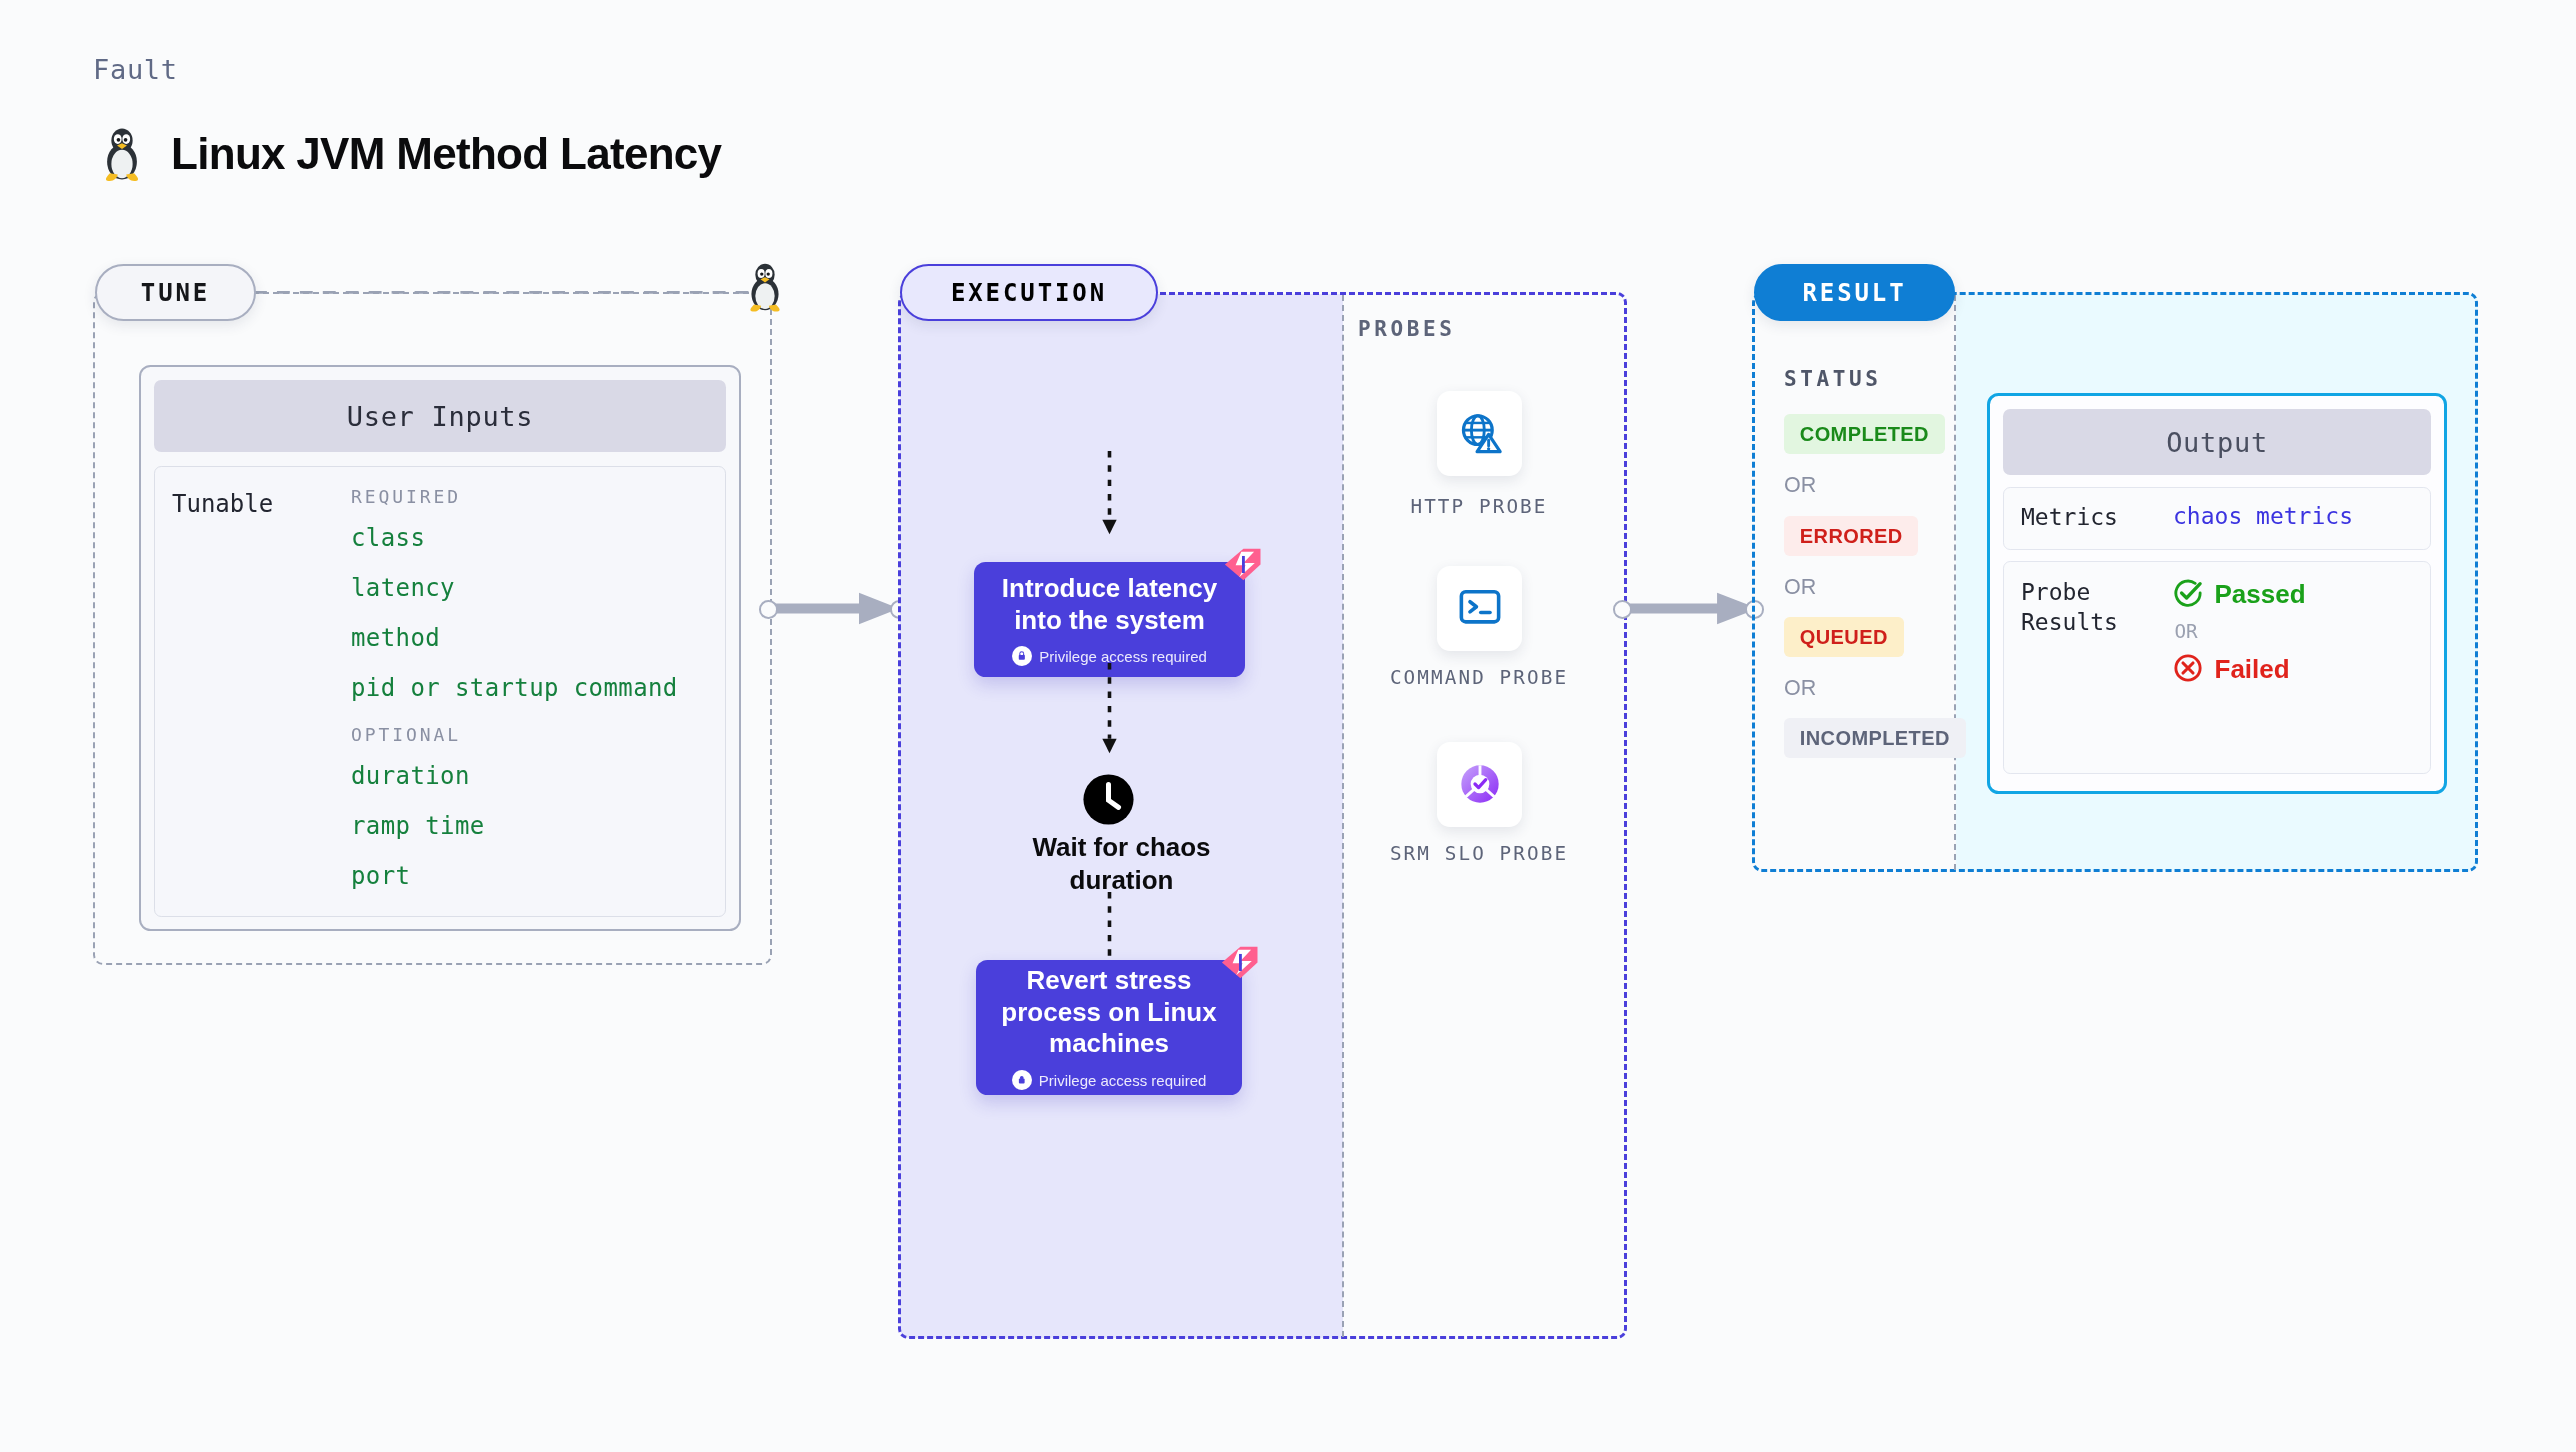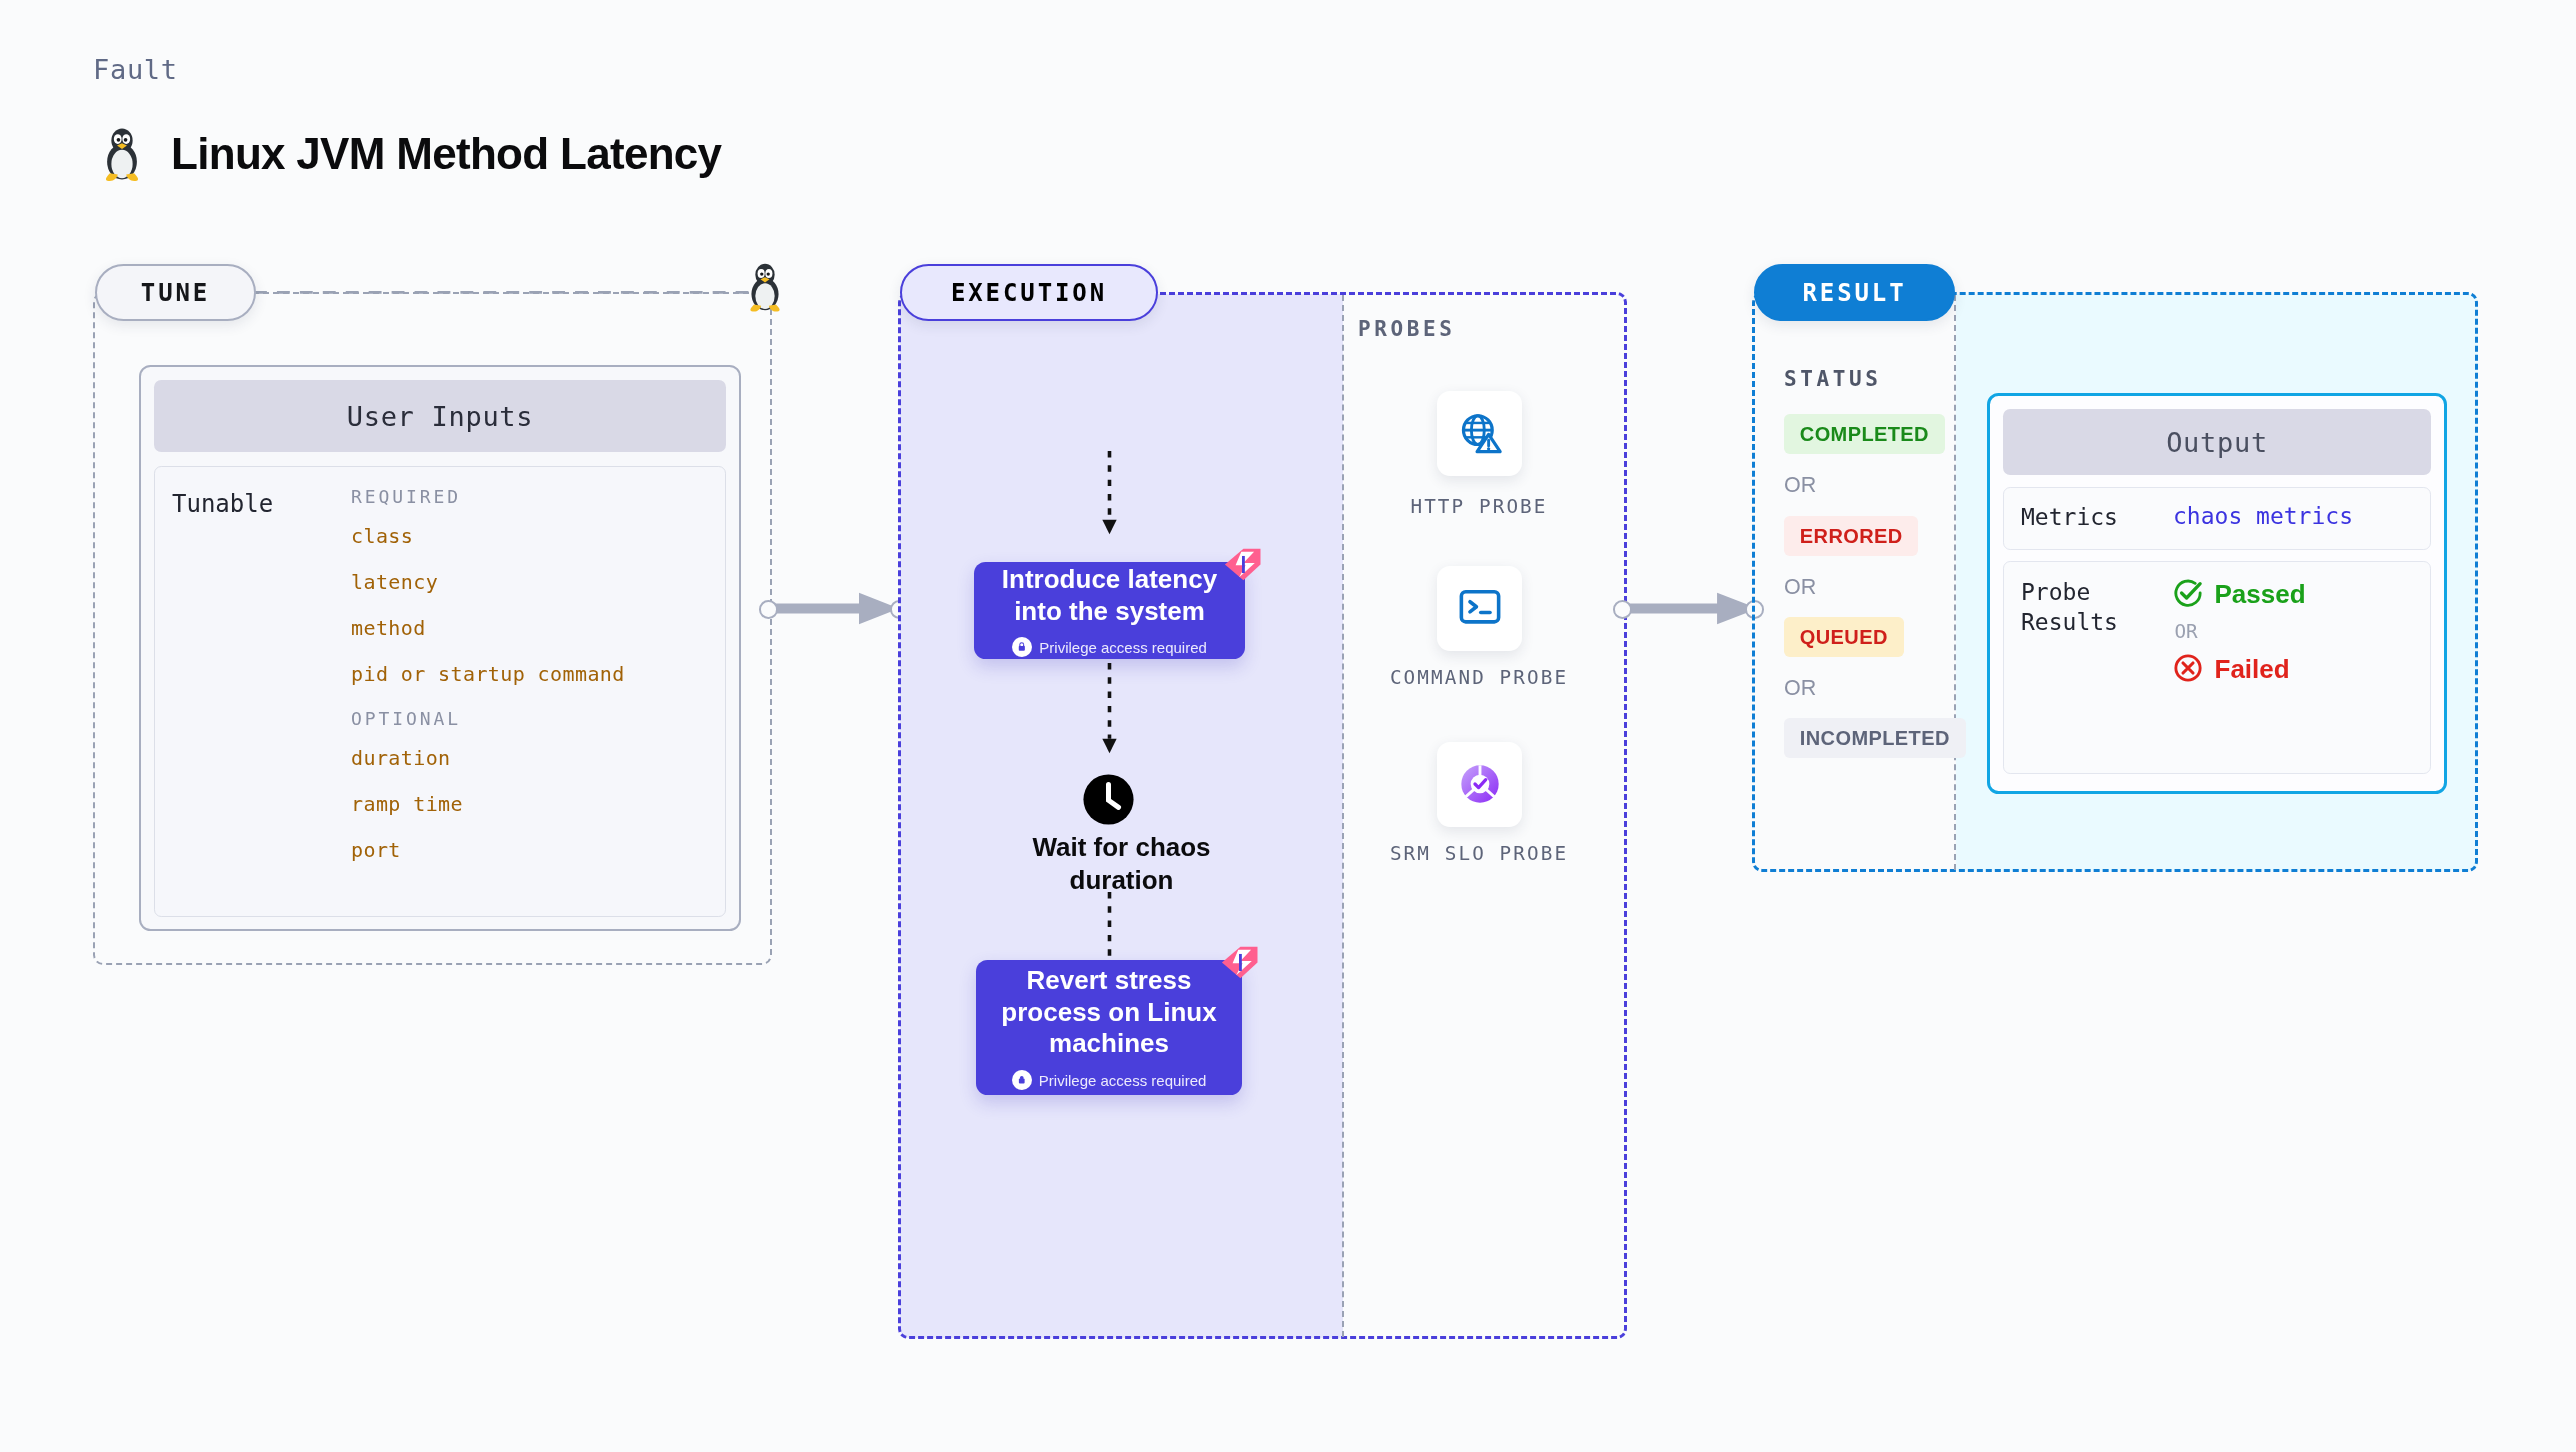--- a/index.html
+++ b/index.html
@@ -78,21 +78,21 @@
     font-family: "DejaVu Sans Mono", monospace;
     font-size: 24px; color: #222530; width: 179px; flex: none; padding-top: 4.3px;
   }
   .tunable-list { flex: 1; }
   .grp-head {
     font-family: "DejaVu Sans Mono", monospace;
     font-size: 18px; color: #8a90a3; letter-spacing: 2.9px; margin-bottom: 17px;
   }
   .grp-item {
     font-family: "DejaVu Sans Mono", monospace;
-    font-size: 20px; color: #a16207; margin-bottom: 22px; letter-spacing: 0.4px;
+    font-size: 24px; color: #15803d; margin-bottom: 22px; letter-spacing: 0.4px;
   }
   .grp-head.second { margin-top: 1.4px; }
 
   
   .exec-dash {
     position: absolute; left: 898px; top: 292px;
     width: 729px; height: 1047px;
     border: 3.6px dashed #4a3fdb; border-radius: 10px;
   }
   .exec-fill {
@@ -288,21 +288,21 @@
   <div class="exec-fill"></div>
   <div class="exec-dash"></div>
   <div class="probes-sep"></div>
   <div class="pill pill-exec">EXECUTION</div>
 
   <svg class="dotted-arrow" style="left:1095px; top:451px;" width="29" height="86" viewBox="0 0 40 120">
     <line x1="20" y1="0" x2="20" y2="96" stroke="#111" stroke-width="5" stroke-dasharray="9 11"></line>
     <polygon points="10,96 30,96 20,116" fill="#111"></polygon>
   </svg>
 
-  <div class="flow-box" style="left:974px; top:562px; width:271px; height:97px;">
+  <div class="flow-box" style="left:974px; top:562px; width:271px; height:115px;">
     <div class="fb-title" style="white-space:pre-line">Introduce latency
 into the system</div>
     <div class="fb-sub">
       <span class="lock-ico">
         <svg width="11.5" height="11.5" viewBox="0 0 16 16">
             <path d="M4.6 7V5.2a3.4 3.4 0 0 1 6.8 0V7h.6v6.2H4V7z" fill="#4a3fdb"></path>
             <circle cx="8" cy="5.3" r="2.1" fill="#fff"></circle>
             <rect x="4" y="7" width="8" height="6.2" rx="1.4" fill="#4a3fdb"></rect>
           </svg>
       </span>

